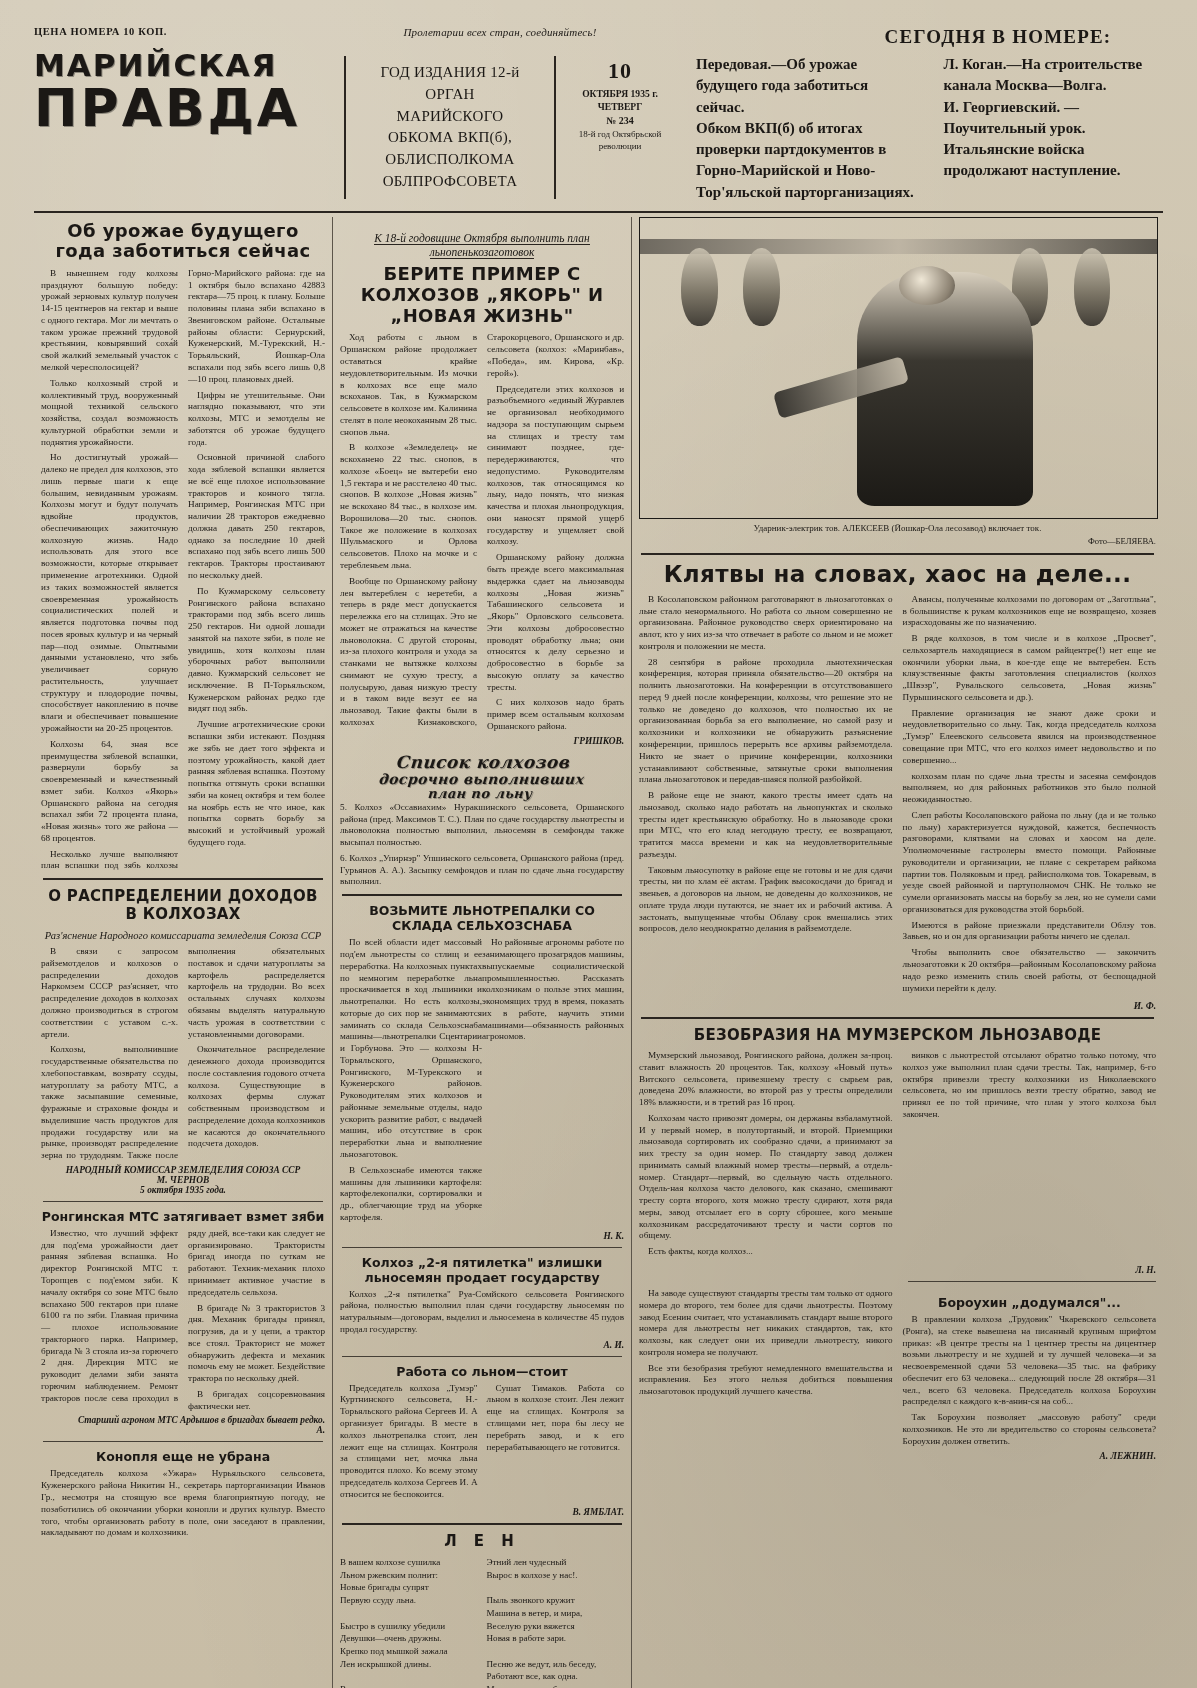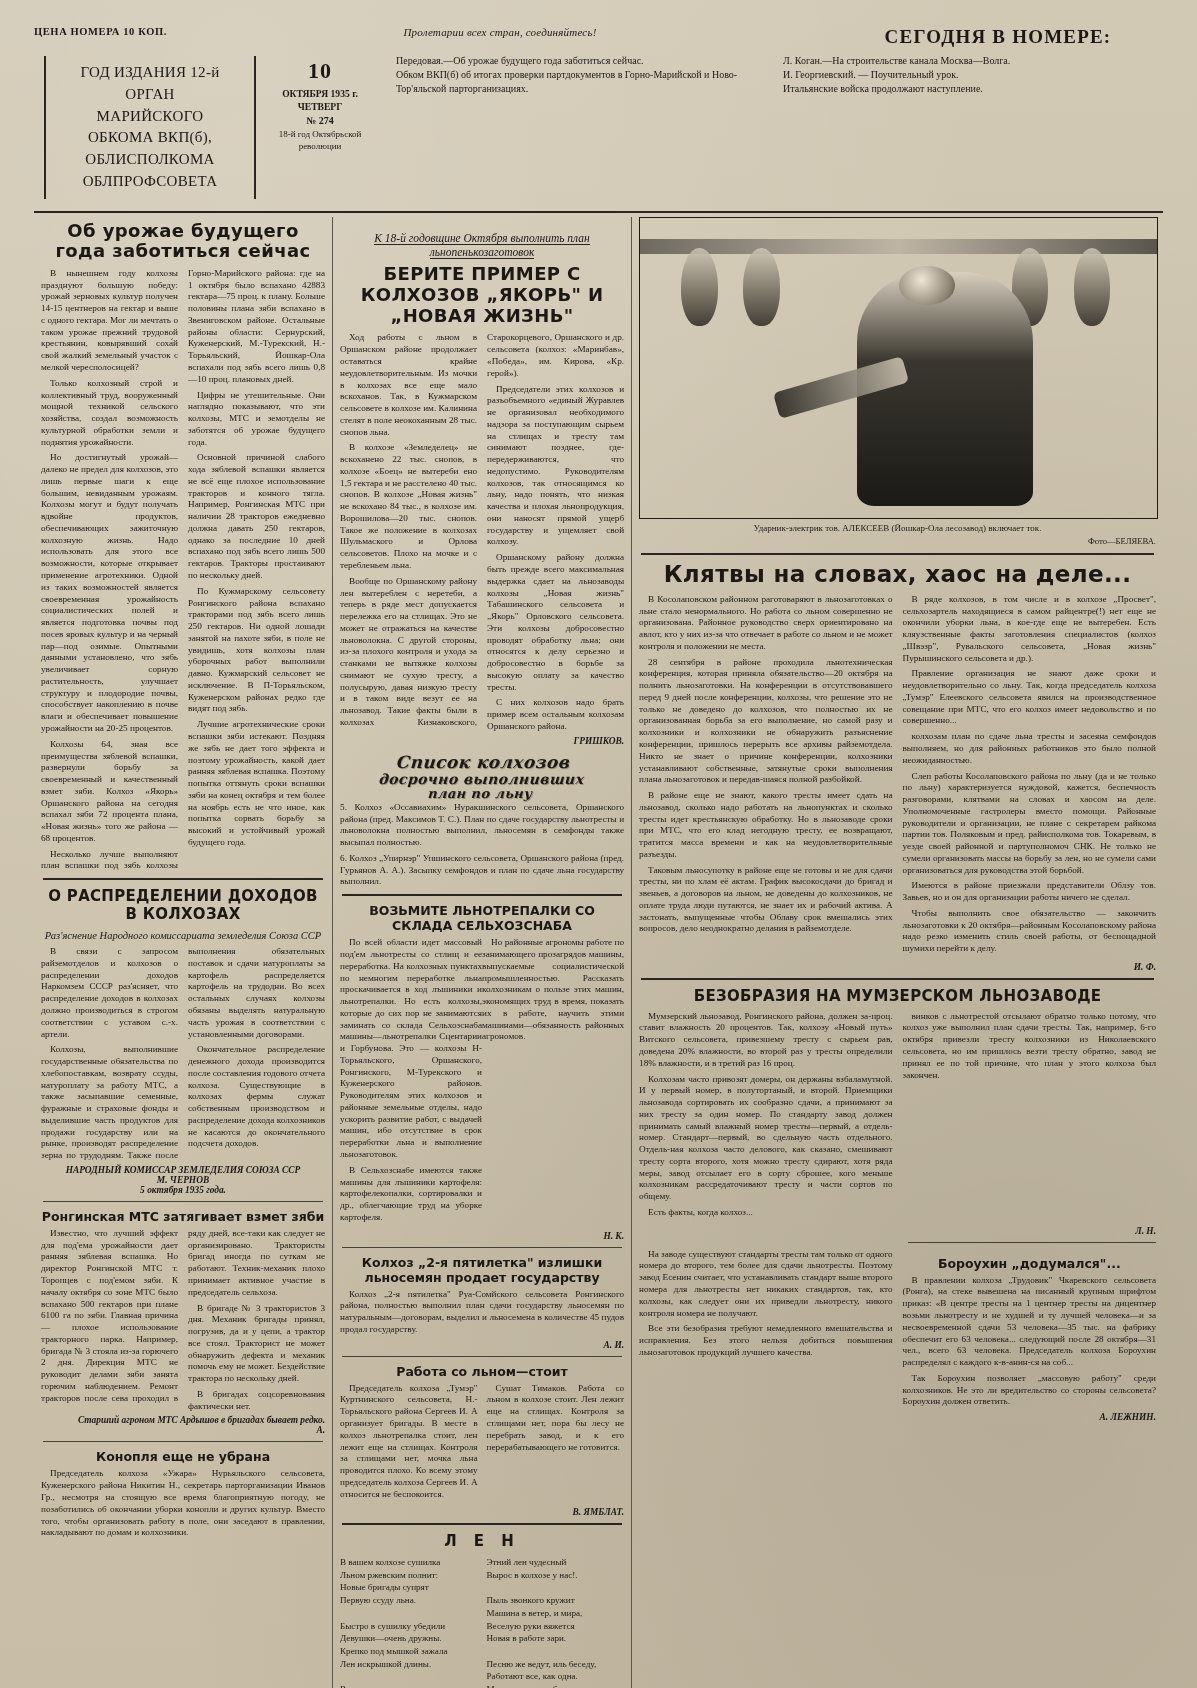--- a/index.html
+++ b/index.html
@@ -37,21 +37,21 @@
   .logo .l2{font-family:"DejaVu Sans", sans-serif;font-weight:bold;font-size:52px;letter-spacing:3px;line-height:.98;margin-top:2px;text-shadow:1px 1px 0 rgba(0,0,0,.35);}
   .imprint{
     width:168px;flex:none;text-align:center;font-size:15px;line-height:1.45;
     border-left:2px solid #2a2520;border-right:2px solid #2a2520;
     margin:6px 0 6px 10px;padding:6px 20px;font-weight:normal;letter-spacing:.3px;
   }
   .issue{width:120px;flex:none;text-align:center;font-size:9.6px;line-height:1.4;padding:6px 4px;font-weight:bold;}
   .issue .date{font-size:22px;font-weight:bold;letter-spacing:1px;}
   .issue .num{font-size:10px;}
   .issue .small{font-size:9px;font-weight:normal;}
-  .hl-summary{flex:1;display:flex;gap:7px;font-size:10px;line-height:1.42;padding:4px 0 0 12px;}
+  .hl-summary{flex:1;display:flex;gap:28px;font-size:15px;line-height:1.42;padding:4px 0 0 12px;font-weight:bold;}
   .hl-col{flex:1;}
 
   .rule{border-top:2px solid #2a2520;margin:6px 16px 0 16px;}
 
   
   .grid{display:flex;padding:4px 16px 0 16px;gap:0;}
   .col{padding:0 7px;}
   .col + .col{border-left:1px solid #5c554a;}
   .c1{width:300px;}
   .c2{width:300px;}
@@ -140,35 +140,39 @@
 <div class="page">
  <div class="inner">
 
   <div class="top-line">
     <div class="price">ЦЕНА НОМЕРА 10 КОП.</div>
     <div class="motto">Пролетарии всех стран, соединяйтесь!</div>
     <div class="today">СЕГОДНЯ В НОМЕРЕ:</div>
   </div>
 
   <div class="masthead">
+    <div class="logo">
+      <div class="l1">МАРИЙСКАЯ</div>
+      <div class="l2">ПРАВДА</div>
+    </div>
     <div class="imprint">
       <div id="imprint-lines">
             <div>ГОД ИЗДАНИЯ 12-й</div>
             <div>ОРГАН</div>
             <div>МАРИЙСКОГО</div>
             <div>ОБКОМА ВКП(б),</div>
             <div>ОБЛИСПОЛКОМА</div>
             <div>ОБЛПРОФСОВЕТА</div>
           </div>
     </div>
     <div class="issue">
       <div class="date">10</div>
       <div>ОКТЯБРЯ 1935 г.</div>
       <div>ЧЕТВЕРГ</div>
-      <div class="num">№ 274</div>
+      <div class="num">№ 234</div>
       <div class="small">18-й год Октябрьской революции</div>
     </div>
     <div class="hl-summary">
       <div class="hl-col" id="sum-left">
             <div class="sumline">Передовая.—Об урожае будущего года заботиться сейчас.</div>
             <div class="sumline"></div>
             <div class="sumline">Обком ВКП(б) об итогах проверки партдокументов в Горно-Марийской и Ново-Тор'яльской парторганизациях.</div>
           </div>
       <div class="hl-col" id="sum-right">
             <div class="sumline">Л. Коган.—На строительстве канала Москва—Волга.</div>
@@ -339,20 +343,21 @@
       <div class="hrule d"></div>
       <h1 class="head" style="font-size:23px">Клятвы на словах, хаос на деле...</h1>
       <div style="display:flex;gap:10px;">
         <div style="flex:1" id="c3-a">
               <p class="t">В Косолаповском районном раготоваряют в льнозаготовках о льне стало ненормального. Но работа со льном совершенно не организована. Районное руководство сверх ориентировано на авлот, кто у них из-за что отвечает в работе со льном и не может контроля и положении не места.</p>
               <p class="t">28 сентября в районе проходила льнотехническая конференция, которая приняла обязательство—20 октября на полнить льнозаготовки. На конференции в отсутствовавшего перед 9 дней после конференции, колхозы, что решение это не только не доведено до колхозов, что полностью их не организованная борьба за его выполнение, но самой разу и колхозники и колхозники не обнаружить разъяснение конференции, пришлось перерыть все архивы райземотдела. Никто не знает о причине конференции, колхозники устанавливают собственные, затянутые сроки выполнения плана льнозаготовок и передав-шаяся полной разбойкой.</p>
               <p class="t">В районе еще не знают, какого тресты имеет сдать на льнозавод, сколько надо работать на льнопунктах и сколько тресты идет крестьянскую обработку. Но в льнозаводе сроки при МТС, что его клад негодную тресту, ее возвращают, тратится масса времени и как на неудовлетворительные разъезды.</p>
               <p class="t">Таковым льносупотку в районе еще не готовы и не для сдачи тресты, ни по хлам её актам. График высокосдачи до бригад и звеньев, а договоров на льном, не доведены до колхозников, не оплате труда люди путаются, не знает их и рабочий актива. А застонать, выпущенные чтобы Облаву срок вмешались этих вопросов, дело неоднократно делания в райземотделе.</p>
             </div>
         <div style="flex:1" id="c3-b">
+              <p class="t">Авансы, полученные колхозами по договорам от „Заготльна", в большинстве к рукам колхозников еще не возвращено, хозяев израсходованы же по назначению.</p>
               <p class="t">В ряде колхозов, в том числе и в колхозе „Просвет", сельхозартель находящиеся в самом райцентре(!) нет еще не окончили уборки льна, в кое-где еще не вытеребен. Есть кляузственные факты заготовления специалистов (колхоз „Швэзр", Рувальского сельсовета, „Новая жизнь" Пурышинского сельсовета и др.).</p>
               <p class="t">Правление организация не знают даже сроки и неудовлетворительно со льну. Так, когда председатель колхоза „Тумэр" Елеевского сельсовета явился на производственное совещание при МТС, что его колхоз имеет недовольство и по совершенно...</p>
               <p class="t">колхозам план по сдаче льна тресты и засеяна семфондов выполняем, но для районных работников это было полной неожиданностью.</p>
               <p class="t">Слеп работы Косолаповского района по льну (да и не только по льну) характеризуется нуждовой, кажется, беспечность разговорами, клятвами на словах и хаосом на деле. Уполномоченные гастролеры вместо помощи. Районные руководители и организации, не плане с секретарем райкома партии тов. Поляковым и пред. райисполкома тов. Токаревым, в уезде своей районной и партуполномоч СНК. Не только не сумели организовать массы на борьбу за лен, но не сумели сами организоваться для руководства этой борьбой.</p>
               <p class="t">Имеются в районе приезжали представители Облзу тов. Завьев, но и он для организации работы ничего не сделал.</p>
               <p class="t">Чтобы выполнить свое обязательство — закончить льнозаготовки к 20 октября—районным Косолаповскому района надо резко изменить стиль своей работы, от беспощадной шумихи перейти к делу.</p>
             </div>
       </div>
       <div class="sig">И. Ф.</div>
 

